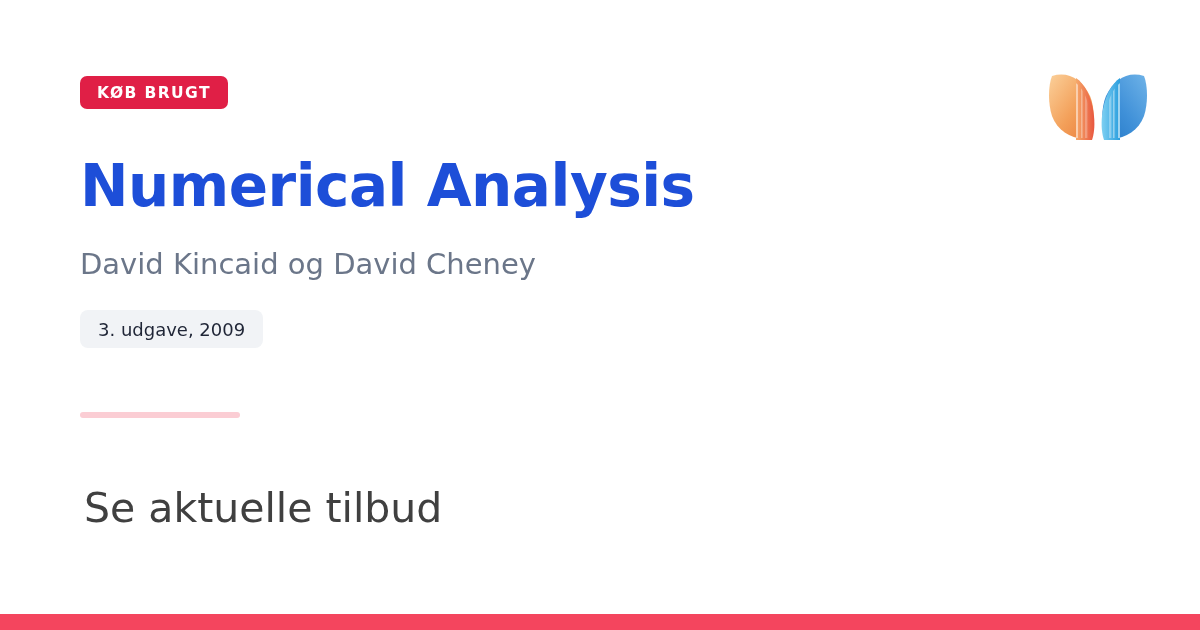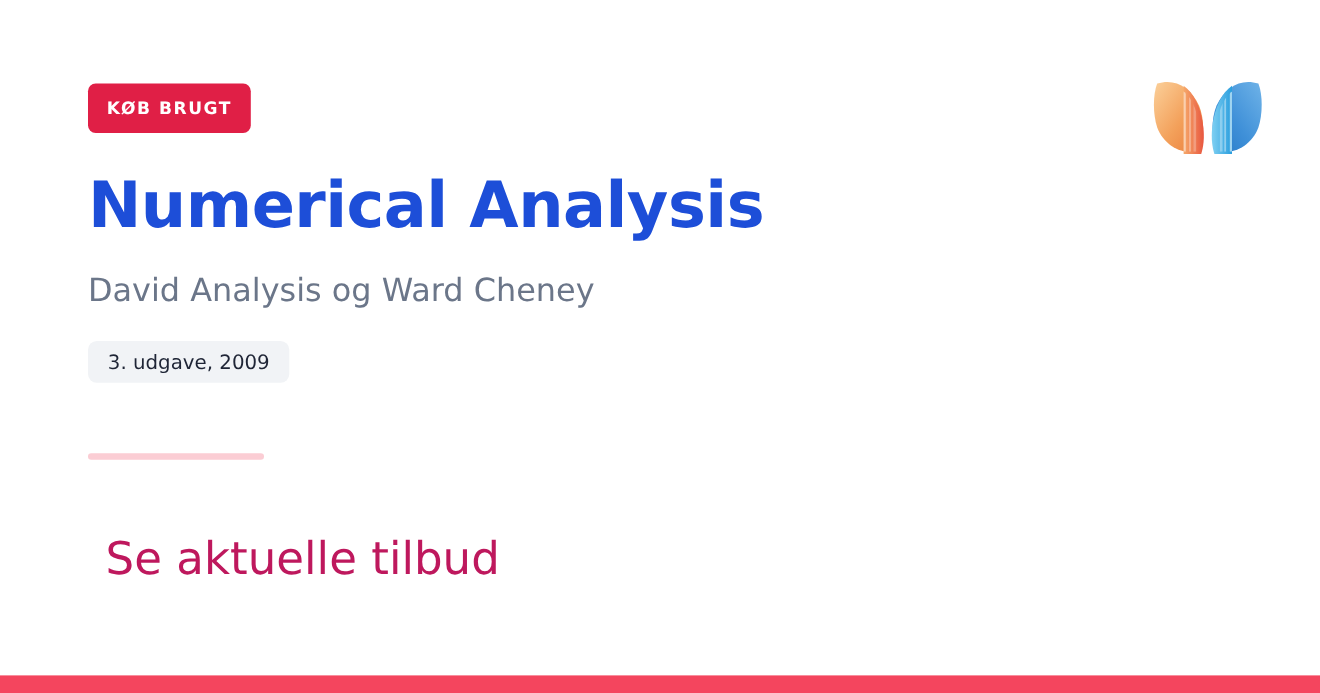--- a/index.html
+++ b/index.html
@@ -40,21 +40,21 @@
     position: absolute;
     left: 80px;
     top: 0;
     width: 900px;
   }
 
   .badge {
     position: absolute;
     left: 0;
     top: 76px;
-    height: 45px;
+    height: 33px;
     box-sizing: border-box;
     display: flex;
     align-items: center;
     padding: 0 17px;
     border-radius: 7px;
     background: #e01f46;
     color: #ffffff;
     font-size: 15.5px;
     font-weight: 700;
     letter-spacing: 0.09em;
@@ -110,27 +110,27 @@
     left: 0;
     top: 412px;
     width: 160px;
     height: 6px;
     border-radius: 3px;
     background: #fbcdd4;
   }
 
   .cta {
     position: absolute;
-    left: 16px;
+    left: 4px;
     top: 481px;
     margin: 0;
     font-size: 41px;
     line-height: 54px;
     font-weight: 400;
-    color: #be185d;
+    color: #404040;
     white-space: nowrap;
   }
 
   
   .bottom-bar {
     position: absolute;
     left: 0;
     right: 0;
     bottom: 0;
     height: 16px;
@@ -207,21 +207,21 @@
       <rect x="0" y="96" width="120" height="52" fill="url(#gFade)"></rect>
     </svg>
   </div>
 
   <div class="content">
 
     <div class="badge">KØB BRUGT</div>
 
     <h1 class="title">Numerical Analysis</h1>
 
-    <p class="authors">David Analysis og Ward Cheney</p>
+    <p class="authors">David Kincaid og David Cheney</p>
 
     <div class="edition-chip">3. udgave, 2009</div>
 
     <div class="rule"></div>
 
     <p class="cta">Se aktuelle tilbud</p>
 
   </div>
 
   <div class="bottom-bar"></div>

